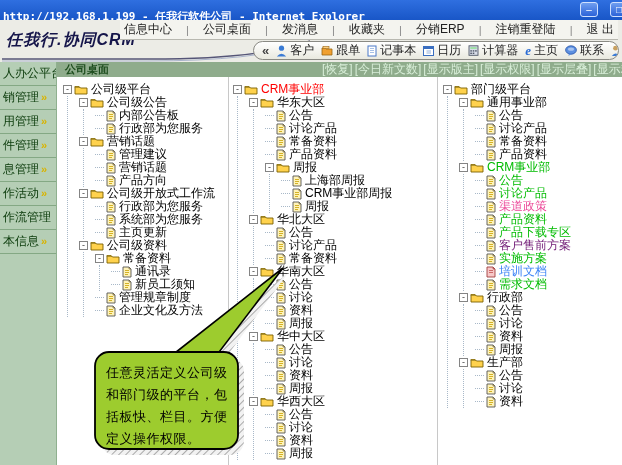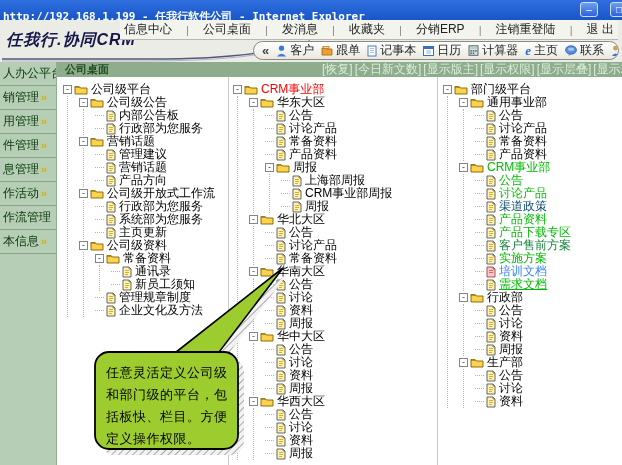--- a/index.html
+++ b/index.html
@@ -1042,21 +1042,21 @@
                     <span class="hline"></span>
                     <span class="ticon">
                       <svg width="10" height="12">
                         <path d="M1 1 L7 1 L9 3 L9 11 L1 11 Z" fill="#fff3b8" stroke="#555" stroke-width="0.9"></path>
                         <path d="M7 1 L7 3 L9 3 Z" fill="#ffd24d" stroke="#555" stroke-width="0.6"></path>
                         <line x1="3" y1="4.5" x2="7" y2="4.5" stroke="#c8a000" stroke-width="0.8"></line>
                         <line x1="3" y1="6.5" x2="7" y2="6.5" stroke="#c8a000" stroke-width="0.8"></line>
                         <line x1="3" y1="8.5" x2="6" y2="8.5" stroke="#c8a000" stroke-width="0.8"></line>
                       </svg>
                     </span>
-                    <span class="tlabel" style="color: #0c4a6e;">渠道政策</span>
+                    <span class="tlabel" style="color: #ec4899;">渠道政策</span>
                   </div>
                 </div>
                 <div class="tnode">
                   <div class="trow">
                     <span class="hline"></span>
                     <span class="ticon">
                       <svg width="10" height="12">
                         <path d="M1 1 L7 1 L9 3 L9 11 L1 11 Z" fill="#fff3b8" stroke="#555" stroke-width="0.9"></path>
                         <path d="M7 1 L7 3 L9 3 Z" fill="#ffd24d" stroke="#555" stroke-width="0.6"></path>
                         <line x1="3" y1="4.5" x2="7" y2="4.5" stroke="#c8a000" stroke-width="0.8"></line>
@@ -1087,21 +1087,21 @@
                     <span class="hline"></span>
                     <span class="ticon">
                       <svg width="10" height="12">
                         <path d="M1 1 L7 1 L9 3 L9 11 L1 11 Z" fill="#fff3b8" stroke="#555" stroke-width="0.9"></path>
                         <path d="M7 1 L7 3 L9 3 Z" fill="#ffd24d" stroke="#555" stroke-width="0.6"></path>
                         <line x1="3" y1="4.5" x2="7" y2="4.5" stroke="#c8a000" stroke-width="0.8"></line>
                         <line x1="3" y1="6.5" x2="7" y2="6.5" stroke="#c8a000" stroke-width="0.8"></line>
                         <line x1="3" y1="8.5" x2="6" y2="8.5" stroke="#c8a000" stroke-width="0.8"></line>
                       </svg>
                     </span>
-                    <span class="tlabel" style="color: #15803d;">客户售前方案</span>
+                    <span class="tlabel" style="color: #701a75;">客户售前方案</span>
                   </div>
                 </div>
                 <div class="tnode">
                   <div class="trow">
                     <span class="hline"></span>
                     <span class="ticon">
                       <svg width="10" height="12">
                         <path d="M1 1 L7 1 L9 3 L9 11 L1 11 Z" fill="#fff3b8" stroke="#555" stroke-width="0.9"></path>
                         <path d="M7 1 L7 3 L9 3 Z" fill="#ffd24d" stroke="#555" stroke-width="0.6"></path>
                         <line x1="3" y1="4.5" x2="7" y2="4.5" stroke="#c8a000" stroke-width="0.8"></line>
@@ -1131,21 +1131,21 @@
                     <span class="hline"></span>
                     <span class="ticon">
                       <svg width="10" height="12">
                         <path d="M1 1 L7 1 L9 3 L9 11 L1 11 Z" fill="#fff3b8" stroke="#555" stroke-width="0.9"></path>
                         <path d="M7 1 L7 3 L9 3 Z" fill="#ffd24d" stroke="#555" stroke-width="0.6"></path>
                         <line x1="3" y1="4.5" x2="7" y2="4.5" stroke="#c8a000" stroke-width="0.8"></line>
                         <line x1="3" y1="6.5" x2="7" y2="6.5" stroke="#c8a000" stroke-width="0.8"></line>
                         <line x1="3" y1="8.5" x2="6" y2="8.5" stroke="#c8a000" stroke-width="0.8"></line>
                       </svg>
                     </span>
-                    <span class="tlabel" style="color: rgb(0, 187, 0); text-decoration: underline;">需求文档</span>
+                    <span class="tlabel" style="color: rgb(0, 187, 0);">需求文档</span>
                   </div>
                 </div>
               </div>
             </div>
             <div class="tnode">
               <div class="trow">
                 <span class="exp">-</span>
                 <span class="ticon">
                   <svg width="14" height="11">
                     <path d="M1 2.5 L5 2.5 L6.5 4 L13 4 L13 10 L1 10 Z" fill="#ffd24d" stroke="#7a6000" stroke-width="0.9"></path>

